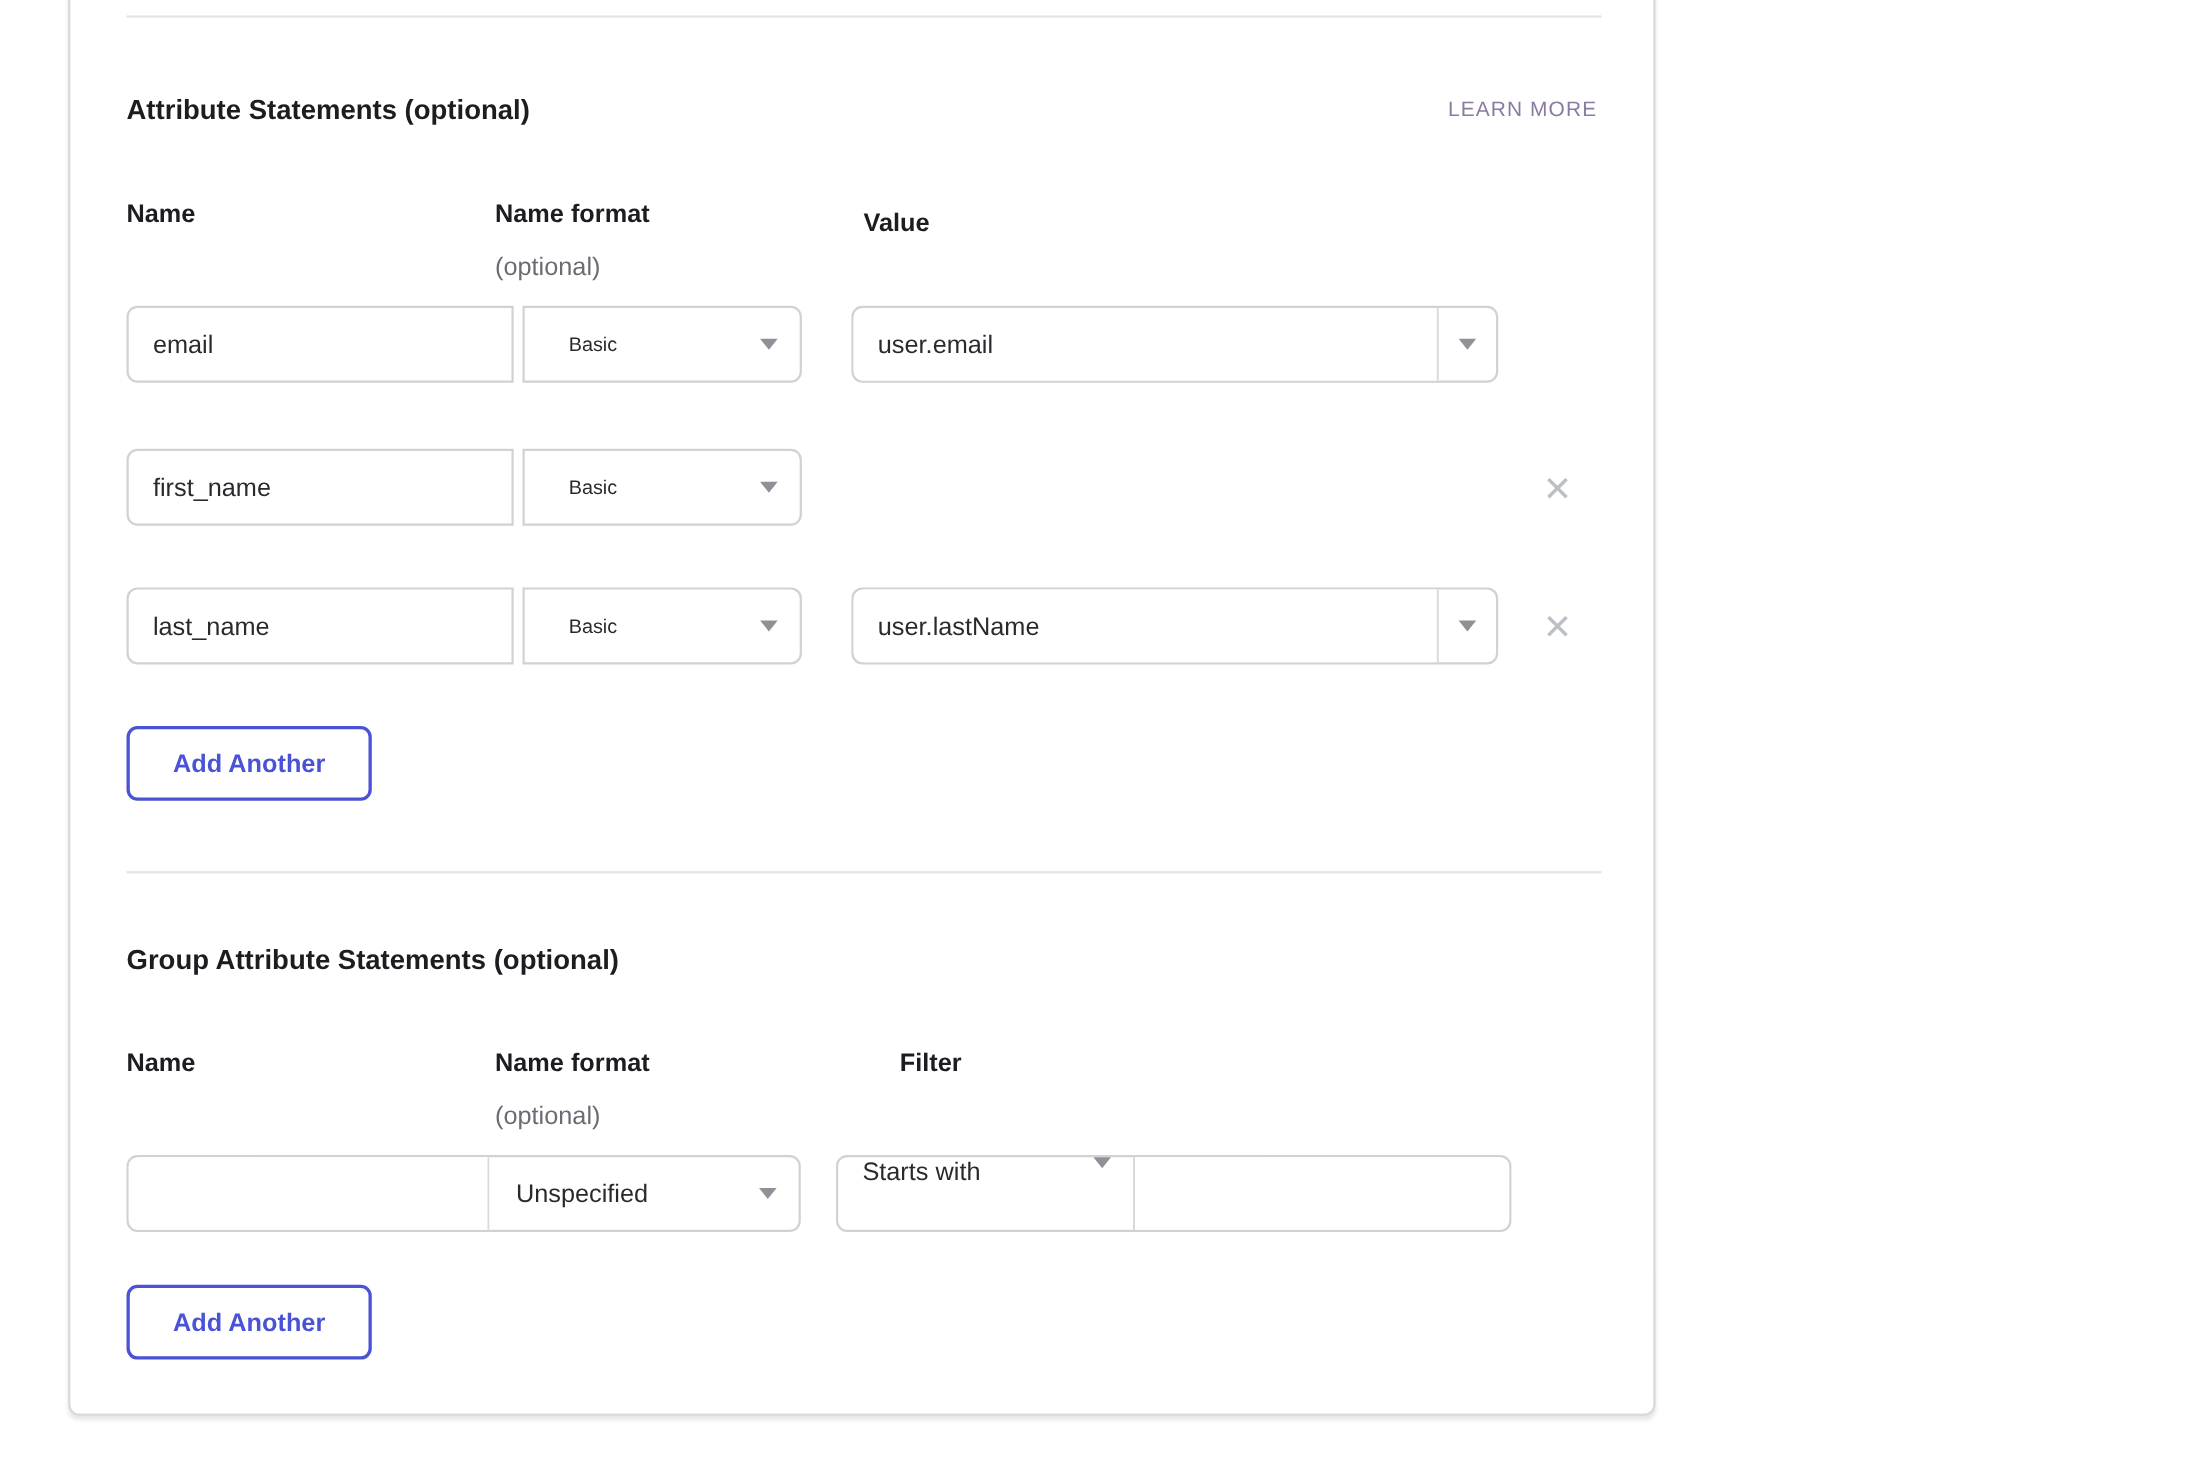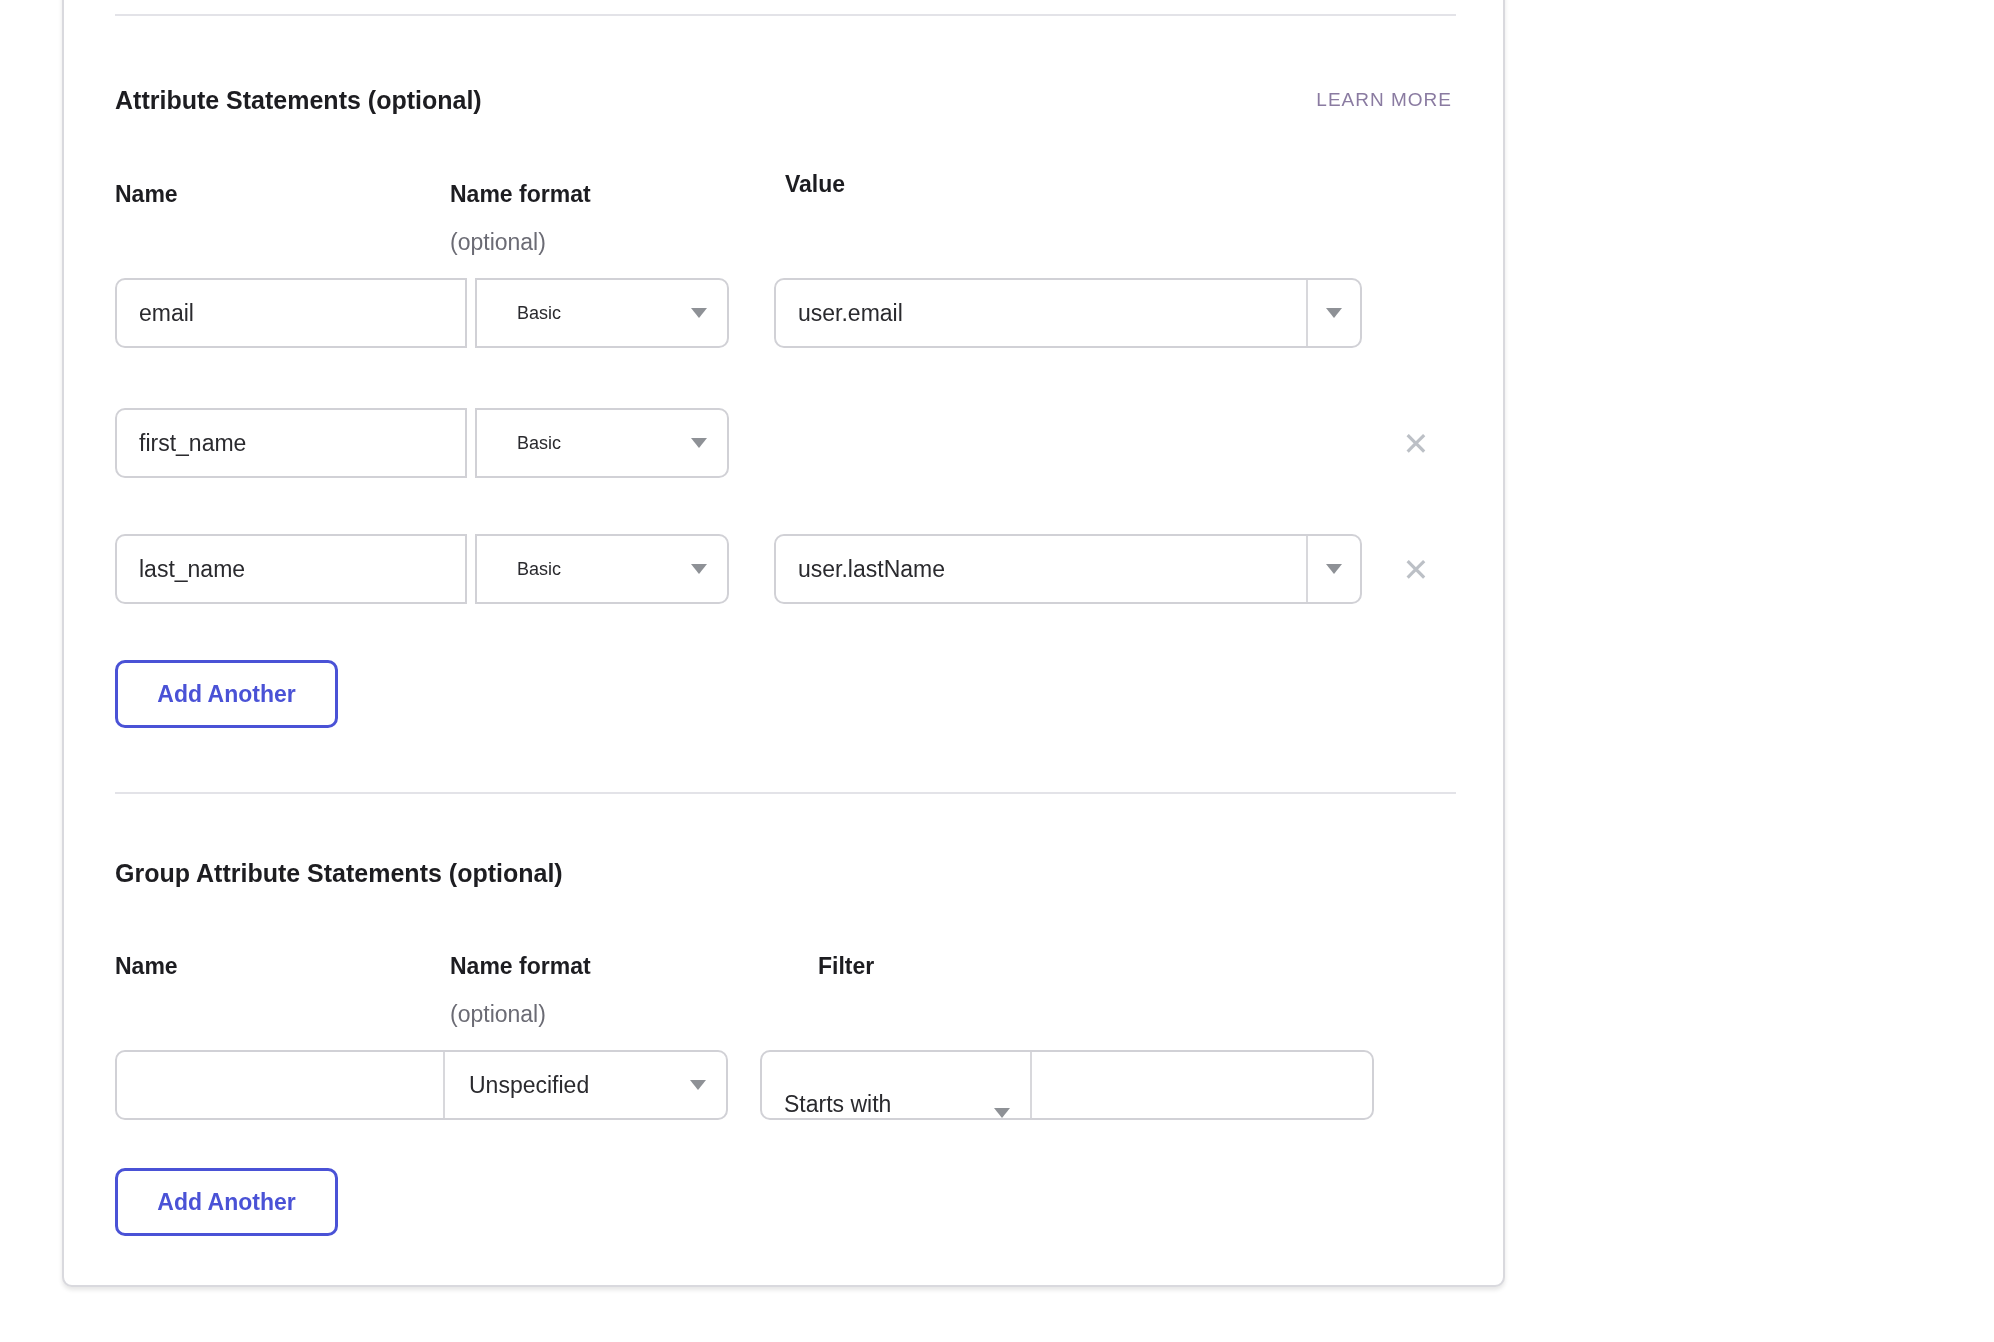--- a/index.html
+++ b/index.html
@@ -160,21 +160,21 @@
     position: absolute; left: 645px; top: 0;
     width: 614px; height: 70px;
     border: 2px solid #d1d1d6;
     border-radius: 10px;
     background: #fff;
     display: flex;
   }
   .fc-select {
     width: 273px;
     border-right: 2px solid #d8d8dc;
-    display: flex; align-items: flex-end;
+    display: flex; align-items: flex-start;
     padding: 0 20px 0 22px;
     font-size: 23px; color: #2a2a2e;
     cursor: pointer;
   }
   .fc-input {
     flex: 1;
     border: none; outline: none;
     padding: 0 22px;
     font-size: 23px; color: #2a2a2e;
     font-family: "Liberation Sans", sans-serif;
@@ -188,21 +188,21 @@
 
   <div class="divider" style="top:36px"></div>
 
   <h2 class="section-title" style="top:105px">Attribute Statements (optional)</h2>
 
   <a class="learn-more">LEARN MORE</a>
 
   <div class="col-header" style="left:51px; top:202px">Name</div>
   <div class="col-header" style="left:386px; top:202px">Name format</div>
   <div class="col-note" style="left:386px; top:250px">(optional)</div>
-  <div class="col-header" style="left:721px; top:192px">Value</div>
+  <div class="col-header" style="left:721px; top:210px">Value</div>
 
   <div class="row" style="top:300px">
     <input class="name-input" type="text" value="email" style="">
     <div class="format-select">
       <span class="select-label">Basic</span>
       <span class="arrow"></span>
     </div>
     <div class="value-combo">
       <input class="value-input" type="text" value="user.email" style="">
       <div class="combo-arrow-cell">

